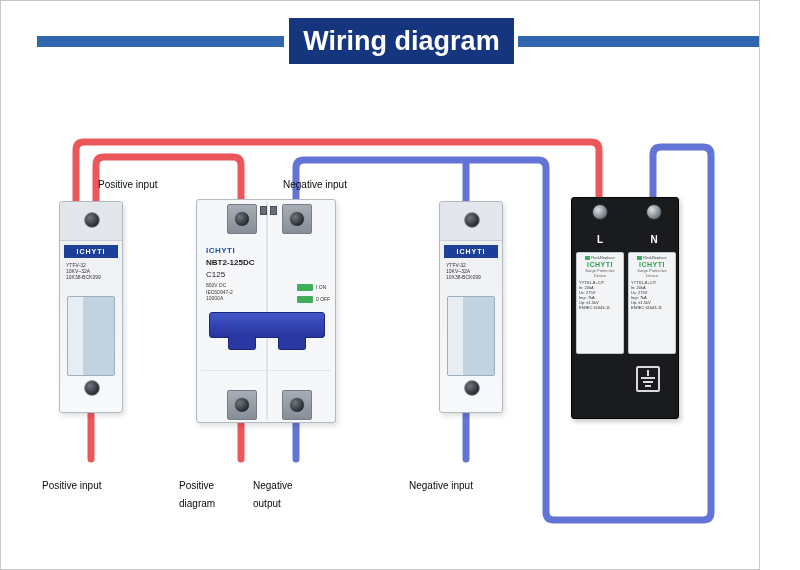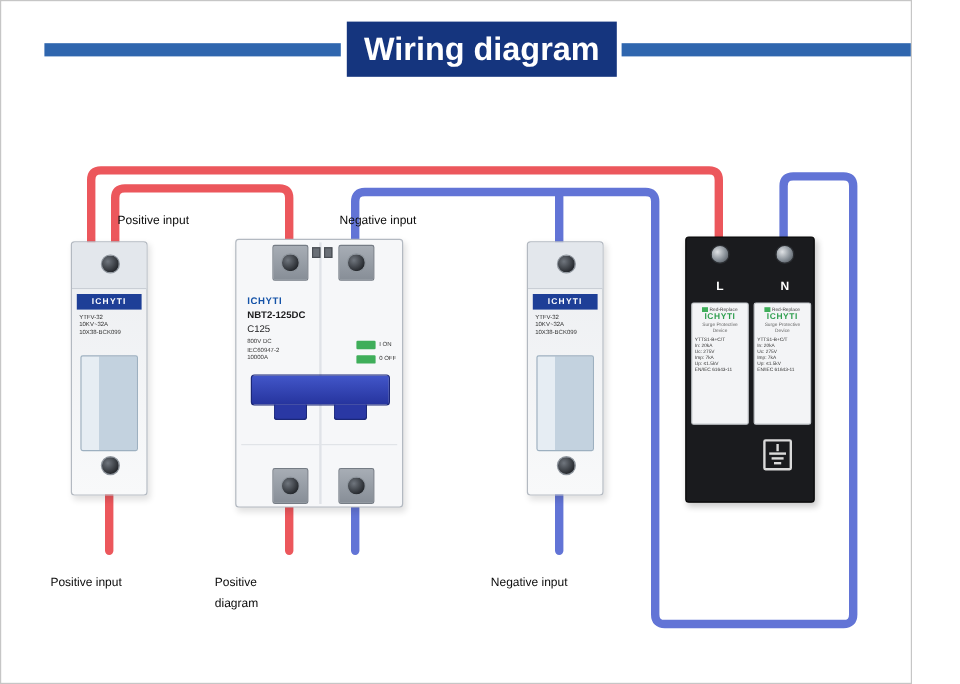--- a/index.html
+++ b/index.html
@@ -179,15 +179,16 @@
       <div class="b1"></div>
       <div class="b2"></div>
       <div class="b3"></div>
     </div>
   </div>
 
   <div class="lbl" style="left:97px;top:175px;width:110px;">Positive input</div>
   <div class="lbl" style="left:282px;top:175px;width:110px;">Negative input</div>
   <div class="lbl" style="left:41px;top:476px;width:110px;">Positive input</div>
   <div class="lbl" style="left:178px;top:476px;width:70px;">Positive diagram</div>
+  <div class="lbl" style="left:252px;top:476px;width:70px;">Negative output</div>
   <div class="lbl" style="left:408px;top:476px;width:110px;">Negative input</div>
 
 </div>
 
 </body></html>

